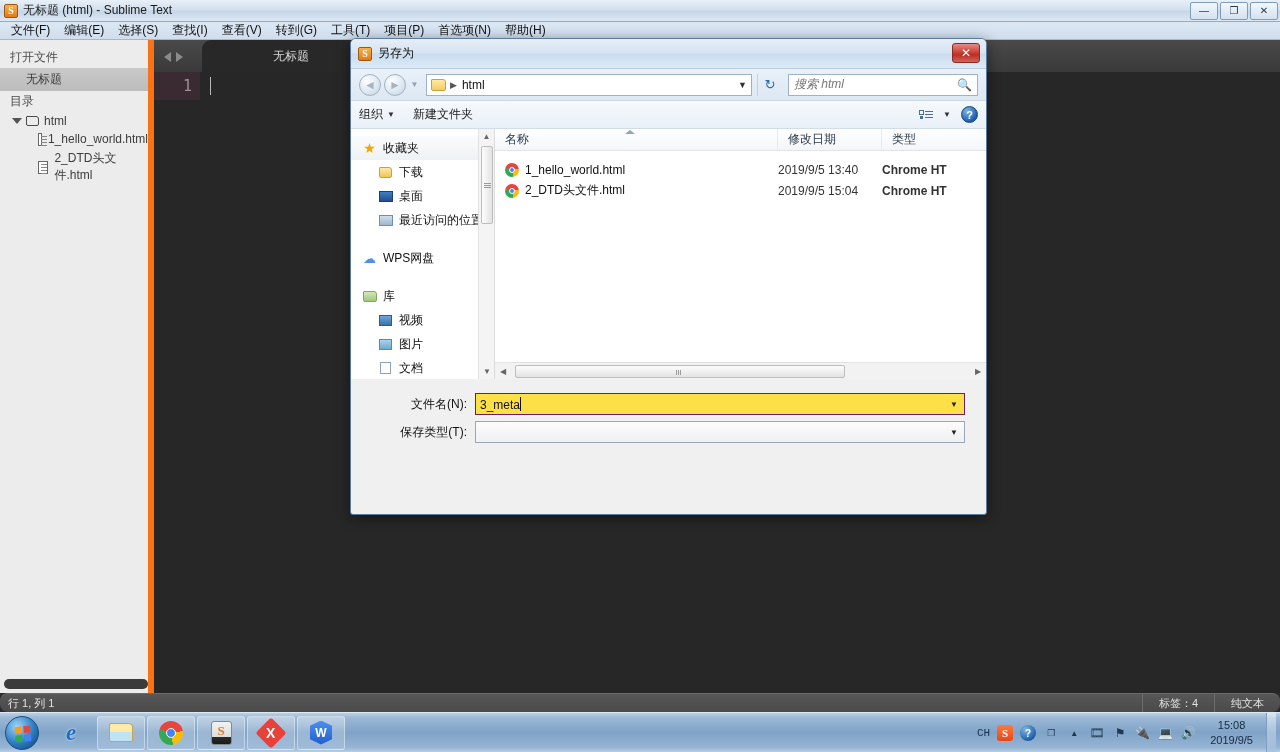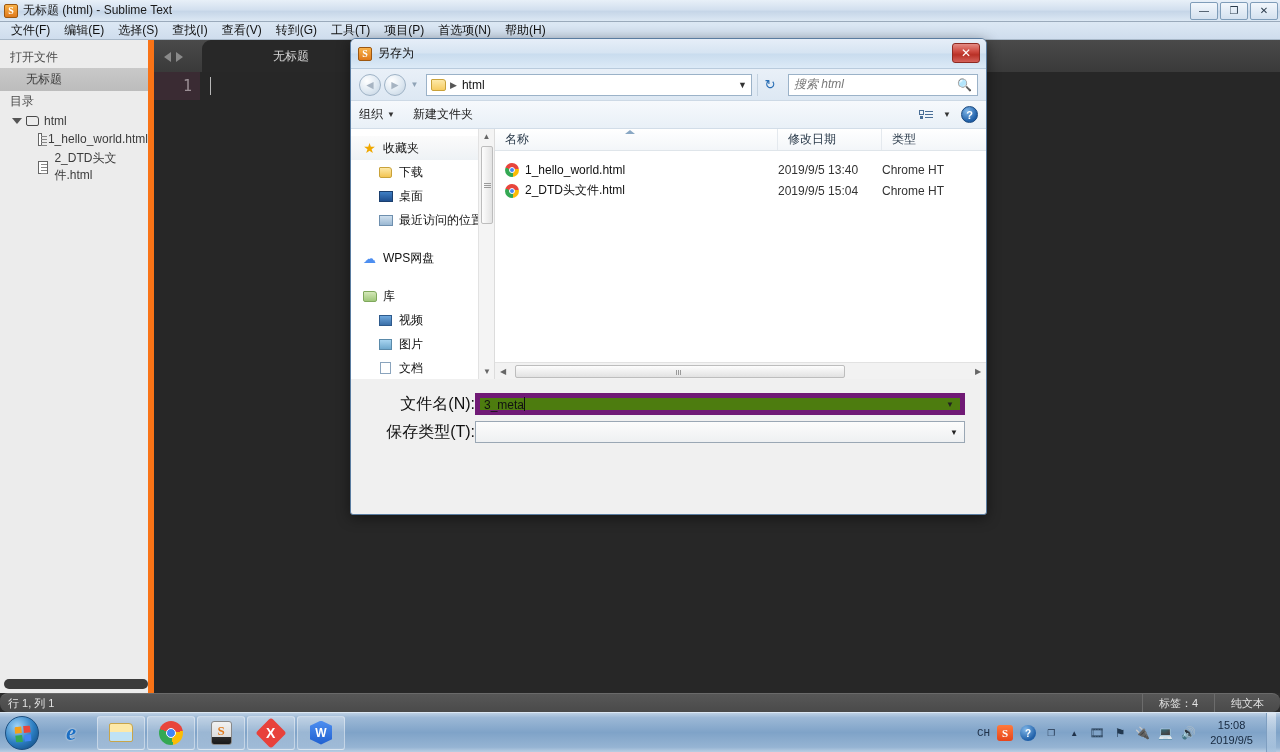--- a/index.html
+++ b/index.html
@@ -255,42 +255,42 @@
     background: conic-gradient(from -40deg, #e8453c 0deg 120deg, #fbbc05 120deg 210deg, #34a853 210deg 330deg, #e8453c 330deg 360deg);
     position: relative; flex-shrink: 0;
   }
   .chrome-ico::after {
     content:""; position: absolute; left: 4px; top: 4px; width: 6px; height: 6px;
     border-radius: 50%; background: #4285f4; border: 1px solid #fff;
     box-sizing: border-box;
   }
   .fname { font-size: 12px; color: #111; }
   .fdate { position: absolute; font-size: 12px; color: #333; }
-  .ftype { position: absolute; font-size: 12px; color: #333; }
+  .ftype { position: absolute; font-size: 12px; color: #333; font-weight: bold; }
   .h-scroll {
     position: absolute; left: 0; bottom: 0; width: 100%; height: 17px;
     background: #f2f2f2; border-top: 1px solid #e2e2e2; display: flex; align-items: center;
   }
   .hs-arrow { width: 16px; text-align: center; color: #666; font-size: 8px; }
   .hs-track { flex: 1; height: 15px; position: relative; }
   .hs-thumb {
     position: absolute; left: 4px; top: 1px; width: 330px; height: 13px;
     background: linear-gradient(to bottom,#fdfdfd,#e2e2e2);
     border: 1px solid #bdbdbd; border-radius: 2px;
   }
   .hs-thumb::after {
     content:""; position:absolute; left: 160px; top: 4px; width: 1px; height: 5px;
     background:#9a9a9a; box-shadow: 2px 0 0 #9a9a9a, 4px 0 0 #9a9a9a;
   }
 
   .dlg-form { padding: 14px 0 0 0; background: #f0f0f0; position: relative; height: 58px; }
   .form-row { display: flex; align-items: center; margin-bottom: 6px; }
-  .form-label { width: 124px; text-align: right; font-size: 16px; color: #111; }
+  .form-label { width: 124px; text-align: right; padding-right: 8px; font-size: 12px; color: #111; }
   .form-ctrl {
-    width: 490px; height: 22px; background: #4d7c0f; border: 5px solid #701a75;
+    width: 490px; height: 22px; background: #fde047; border: 1px solid #701a75;
     display: flex; align-items: center; padding: 0 4px; position: relative;
   }
   .form-ctrl.combo {
     background: linear-gradient(to bottom,#fcfcfc,#eef0f2); border: 1px solid #9aa7b4;
   }
   .form-val { font-size: 12px; color: #111; flex: 1; }
   .text-caret { display: inline-block; width: 1px; height: 14px; background: #111; vertical-align: -2px; }
   .combo-caret { position: absolute; right: 6px; font-size: 8px; color: #222; }
 
   .dlg-footer { position: relative; height: 62px; background: #f0f0f0; }

